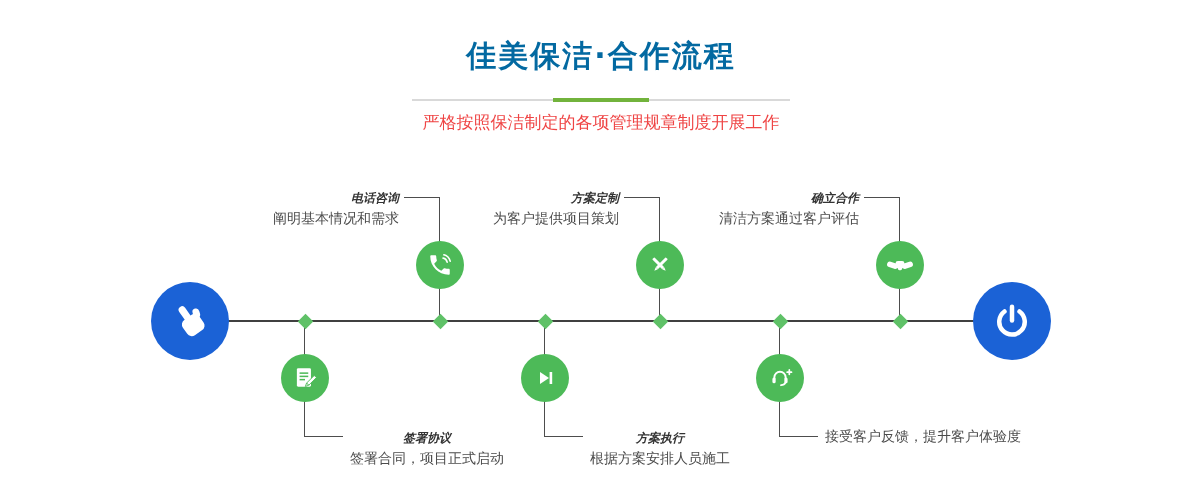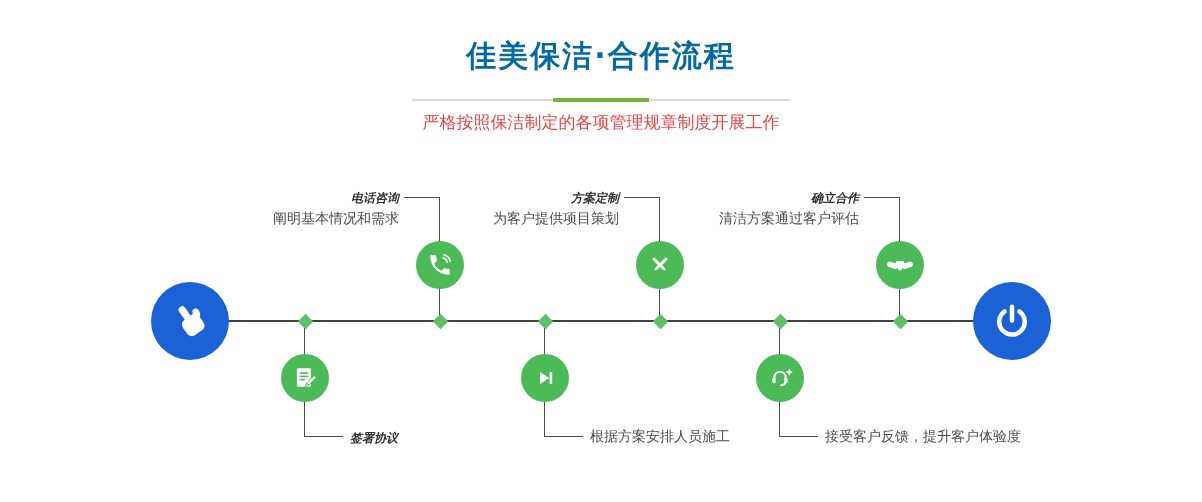--- a/index.html
+++ b/index.html
@@ -149,22 +149,24 @@
           <rect x="0.8" y="9.8" width="9.5" height="4.8" rx="2.4" transform="rotate(18 5.5 12.2)"></rect>
           <rect x="13.7" y="9.8" width="9.5" height="4.8" rx="2.4" transform="rotate(-18 18.5 12.2)"></rect>
           <rect x="8.2" y="8.6" width="7.6" height="6.2" rx="2"></rect>
           <rect x="10.2" y="13.8" width="3.6" height="2.6" rx="1.3"></rect>
         </g>
       </svg>
     </div>
 
     <div class="step-label bottom" style="left:350px;top:427px">
       <div class="step-title">签署协议</div>
+      <div class="step-desc">签署合同，项目正式启动</div>
     </div>
     <div class="step-label bottom" style="left:590px;top:427px">
+      <div class="step-title">方案执行</div>
       <div class="step-desc">根据方案安排人员施工</div>
     </div>
     <div class="step-label bottom" style="left:825px;top:427px">
       <div class="step-desc">接受客户反馈，提升客户体验度</div>
     </div>
 
     <div class="step-label top" style="right:803px;top:187px">
       <div class="step-title">电话咨询</div>
       <div class="step-desc">阐明基本情况和需求</div>
     </div>

